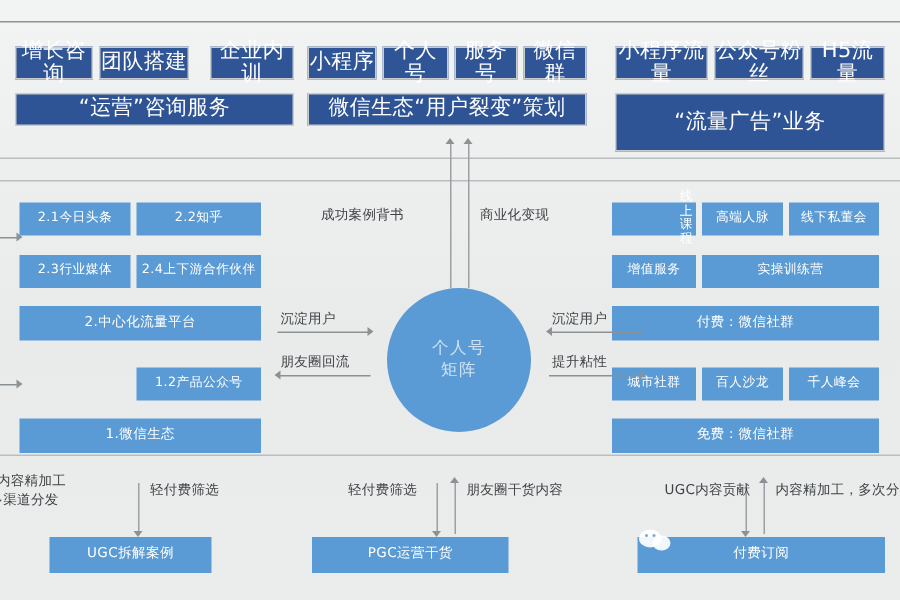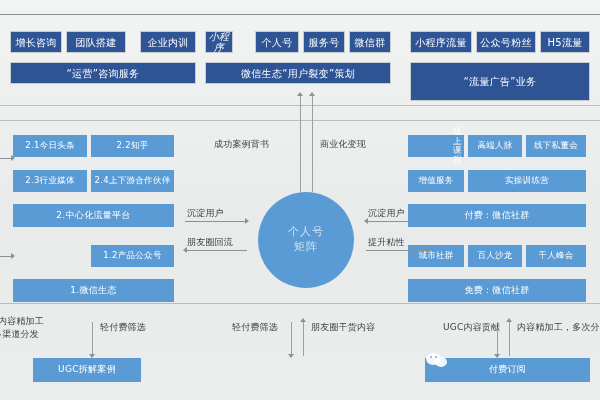--- a/index.html
+++ b/index.html
@@ -12,21 +12,21 @@
   #stage{position:absolute;left:0;top:0;width:600px;height:400px;
          background:linear-gradient(180deg,#f2f3f3 0%,#e9eaea 55%,#ebecec 100%);}
 
   .topline{position:absolute;left:0;width:600px;height:1px;background:#8d9194;}
   .thinline{position:absolute;left:0;width:600px;height:1px;background:#b9bdbf;}
 
   
   .bx{position:absolute;box-sizing:border-box;display:flex;align-items:center;
       justify-content:center;color:#fff;text-align:center;line-height:1.1;
       letter-spacing:.3px;}
-  .navy{background:#2f5597;border:1px solid #c9ccce;font-size:10px;}
+  .navy{background:#2f5597;border:1px solid #c9ccce;font-size:14px;}
   .navy.wide{background:#2e5496;}
   .blue{background:#5b9bd5;font-size:8.5px;}
   .blue.big{background:#5b9bd5;font-size:9px;}
 
   
   .vline{position:absolute;width:1px;background:#9aa0a4;}
   .hline{position:absolute;height:1px;background:#8b9296;}
   .ahead{position:absolute;width:0;height:0;}
   .ah-up{border-left:3px solid transparent;border-right:3px solid transparent;border-bottom:4px solid #8b9296;}
   .ah-down{border-left:3px solid transparent;border-right:3px solid transparent;border-top:4px solid #8b9296;}
@@ -65,21 +65,21 @@
   <div class="topline" style="top:14px;"></div>
   <div class="thinline" style="top:105px;"></div>
   <div class="thinline" style="top:120px;"></div>
   <div class="thinline" style="top:303px;"></div>
 
   <div class="bx navy" style="left:10px;top:31px;width:52px;height:22px;">增长咨询</div>
   <div class="bx navy" style="left:66px;top:31px;width:60px;height:22px;">团队搭建</div>
   <div class="bx navy" style="left:140px;top:31px;width:56px;height:22px;">企业内训</div>
   <div class="bx navy wide" style="left:10px;top:62px;width:186px;height:22px;">“运营”咨询服务</div>
 
-  <div class="bx navy" style="left:205px;top:31px;width:28px;height:22px;font-style:italic;">小程序</div>
+  <div class="bx navy" style="left:205px;top:31px;width:46px;height:22px;">小程序</div>
   <div class="bx navy" style="left:255px;top:31px;width:44px;height:22px;">个人号</div>
   <div class="bx navy" style="left:303px;top:31px;width:42px;height:22px;">服务号</div>
   <div class="bx navy" style="left:349px;top:31px;width:42px;height:22px;">微信群</div>
   <div class="bx navy wide" style="left:205px;top:62px;width:186px;height:22px;">微信生态“用户裂变”策划</div>
 
   <div class="bx navy" style="left:410px;top:31px;width:62px;height:22px;">小程序流量</div>
   <div class="bx navy" style="left:476px;top:31px;width:60px;height:22px;">公众号粉丝</div>
   <div class="bx navy" style="left:540px;top:31px;width:50px;height:22px;">H5流量</div>
   <div class="bx navy wide" style="left:410px;top:62px;width:180px;height:39px;">“流量广告”业务</div>
 
@@ -134,20 +134,21 @@
 
   <div class="hline" style="left:366px;top:221px;width:62px;"></div>
   <div class="ahead ah-left" style="left:364px;top:218px;"></div>
   <div class="lbl" style="left:368px;top:208px;">沉淀用户</div>
 
   <div class="hline" style="left:366px;top:250px;width:62px;"></div>
   <div class="ahead ah-right" style="left:426px;top:247px;"></div>
   <div class="lbl" style="left:368px;top:237px;">提升粘性</div>
 
   <div class="bx blue big" style="left:33px;top:358px;width:108px;height:24px;">UGC拆解案例</div>
+  <div class="bx blue big" style="left:208px;top:358px;width:131px;height:24px;">PGC运营干货</div>
   <div class="bx blue big" style="left:425px;top:358px;width:165px;height:24px;">付费订阅</div>
 
   <div class="lbl two" style="left:-2px;top:316px;">内容精加工</div>
   <div class="lbl two" style="left:-7px;top:329px;">多渠道分发</div>
 
   <div class="vline" style="left:92px;top:322px;height:34px;"></div>
   <div class="ahead ah-down" style="left:89px;top:354px;"></div>
   <div class="lbl" style="left:100px;top:322px;">轻付费筛选</div>
 
   <div class="vline" style="left:291px;top:322px;height:34px;"></div>

